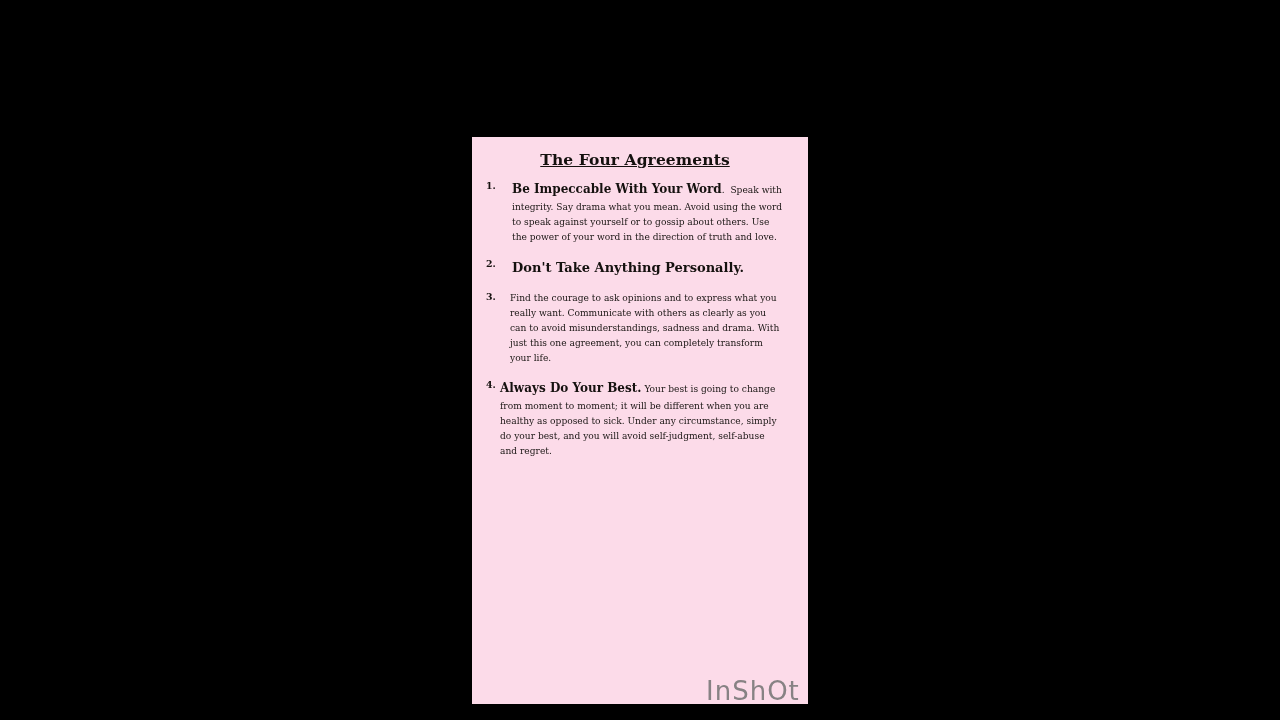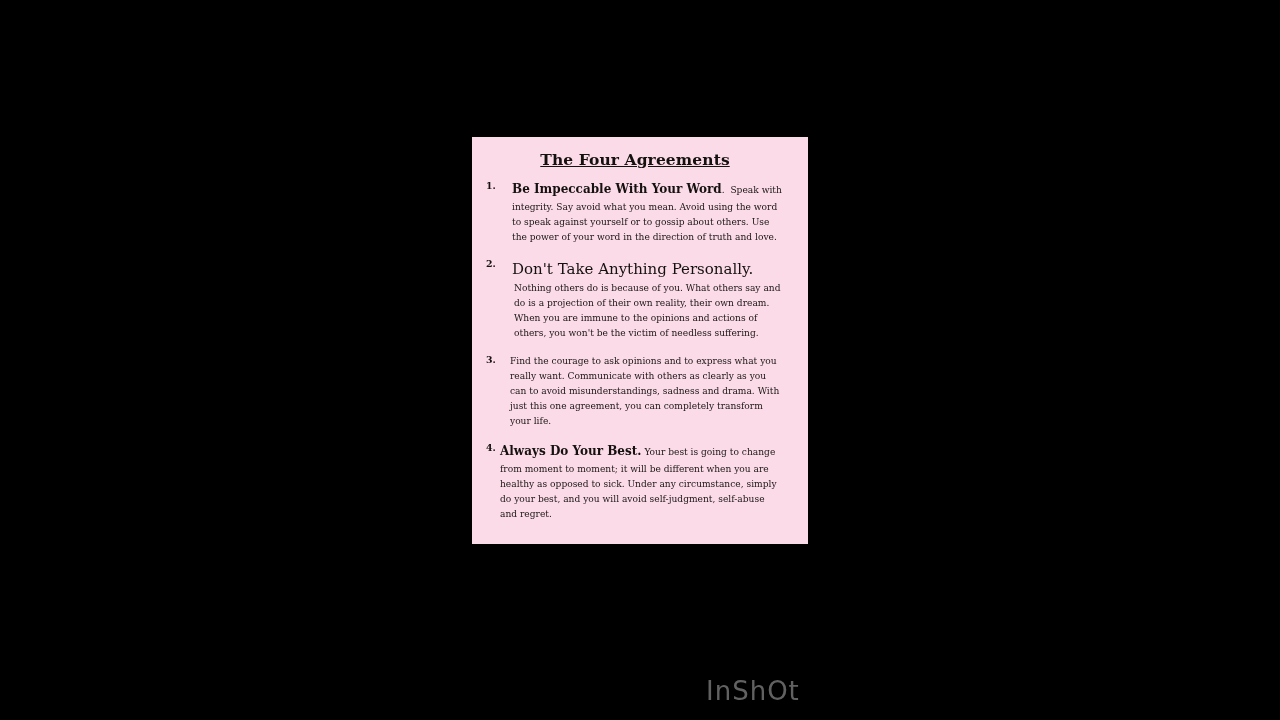--- a/index.html
+++ b/index.html
@@ -22,21 +22,21 @@
     height: 720px;
     background: #000000;
   }
 
   
   #doc-card {
     position: absolute;
     left: 472px;
     top: 137px;
     width: 336px;
-    height: 407px;
+    height: 567px;
     background: #fcdbe9;
     overflow: hidden;
     box-sizing: border-box;
     padding: 10px 24px 0 14px;
   }
 
   #doc-title {
     text-align: center;
     font-family: "DejaVu Serif", serif;
     font-size: 15.5px;
@@ -79,22 +79,22 @@
 
   .lead {
     font-weight: bold;
     font-size: 12px;
     color: #15110f;
   }
 
   
   .block-head {
     font-family: "DejaVu Serif", serif;
-    font-weight: normal;
-    font-size: 15px;
+    font-weight: bold;
+    font-size: 13px;
     color: #15110f;
     line-height: 1.5;
     display: block;
     margin-bottom: 1px;
   }
   .block-body {
     display: block;
     padding-left: 2px;
   }
 
@@ -115,28 +115,27 @@
 <body>
 
 <div id="stage">
 
   <div id="doc-card">
 
     <div id="doc-title">The Four Agreements</div>
 
     <div class="agreement">
       <div class="num num-1">1.</div>
-      <div class="body-text"><span class="lead">Be Impeccable With Your Word</span><span>.</span>&nbsp; <span>Speak with integrity. Say avoid what you mean. Avoid using the word to speak against yourself or to gossip about others. Use the power of your word in the direction of truth and love.</span></div>
+      <div class="body-text"><span class="lead">Be Impeccable With Your Word</span><span>.</span>&nbsp; <span>Speak with integrity. Say drama what you mean. Avoid using the word to speak against yourself or to gossip about others. Use the power of your word in the direction of truth and love.</span></div>
     </div>
 
     <div class="agreement">
       <div class="num num-2">2.</div>
       <div class="body-text">
         <span class="block-head">Don't Take Anything Personally.</span>
-        <span class="block-body">Nothing others do is because of you. What others say and do is a projection of their own reality, their own dream. When you are immune to the opinions and actions of others, you won't be the victim of needless suffering.</span>
       </div>
     </div>
 
     <div class="agreement">
       <div class="num num-3">3.</div>
       <div class="body-text">
         <span class="block-body">Find the courage to ask opinions and to express what you really want. Communicate with others as clearly as you can to avoid misunderstandings, sadness and drama. With just this one agreement, you can completely transform your life.</span>
       </div>
     </div>
 

